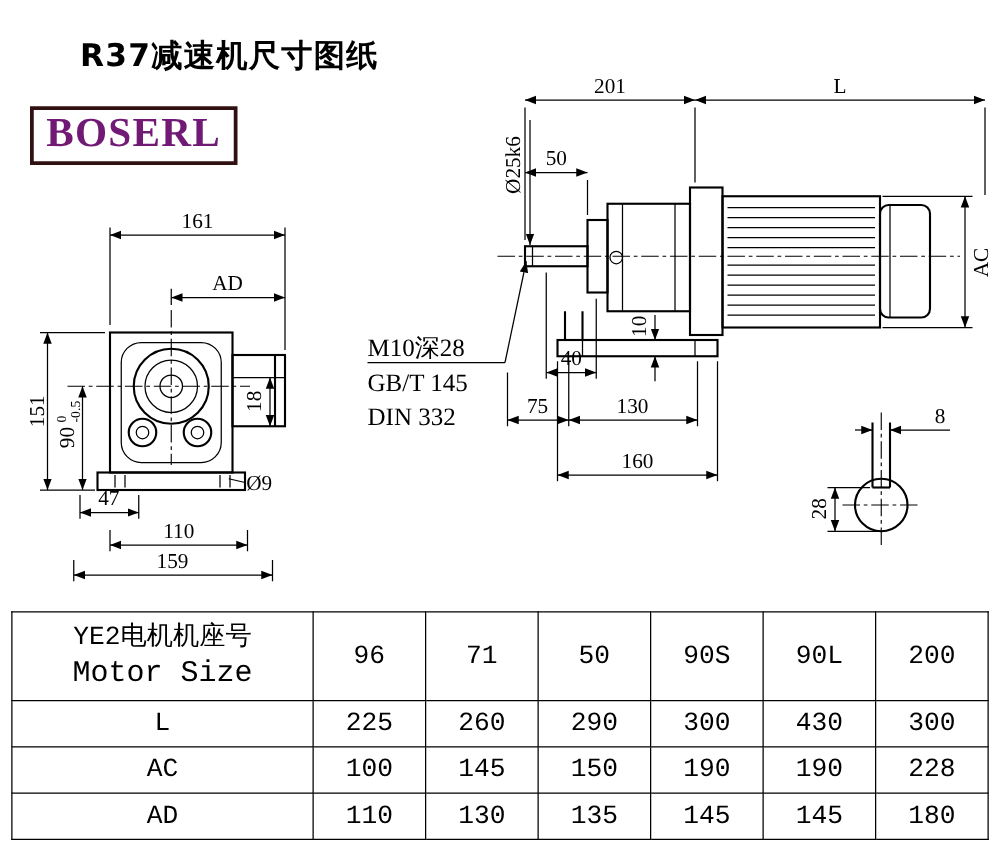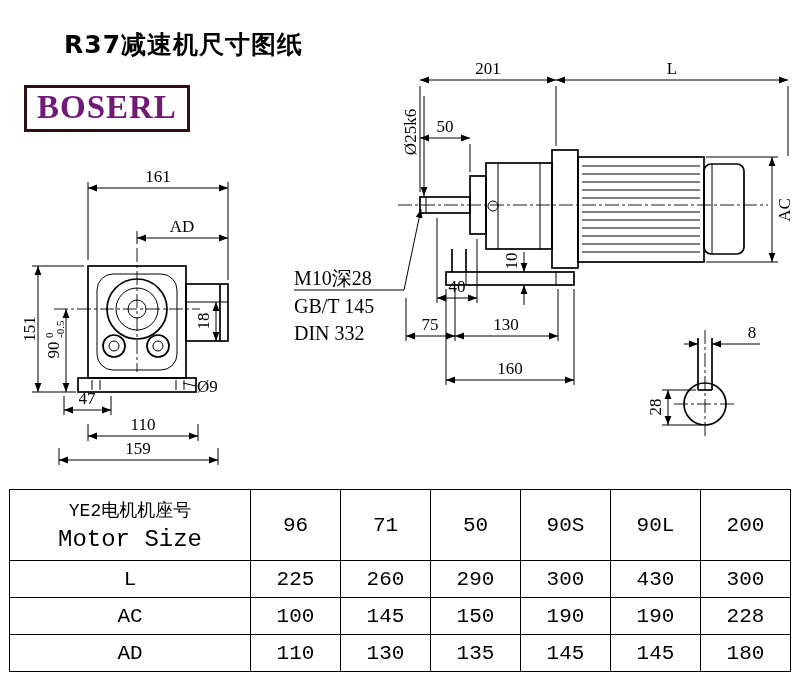--- a/index.html
+++ b/index.html
@@ -35,21 +35,21 @@
   table.size-table {
     border-collapse:collapse; table-layout:fixed; width:782px;
     font-family:"Liberation Mono","DejaVu Sans Mono",monospace;
     font-size:21px; color:#000;
   }
   table.size-table td {
     border:1.5px solid #000; text-align:center; vertical-align:middle;
     height:36px; padding:0;
   }
   table.size-table tr.hdr td { height:70px; }
-  table.size-table .h1 { font-size:18px; line-height:30px; }
+  table.size-table .h1 { font-size:21px; line-height:30px; }
   table.size-table .h2 { font-size:24px; line-height:28px; }
   col.c0 { width:241px; }
   col.cv { width:90px; }
 </style>
 </head>
 <body>
 
 <div id="page">
 
   <div id="title">R37减速机尺寸图纸</div>

